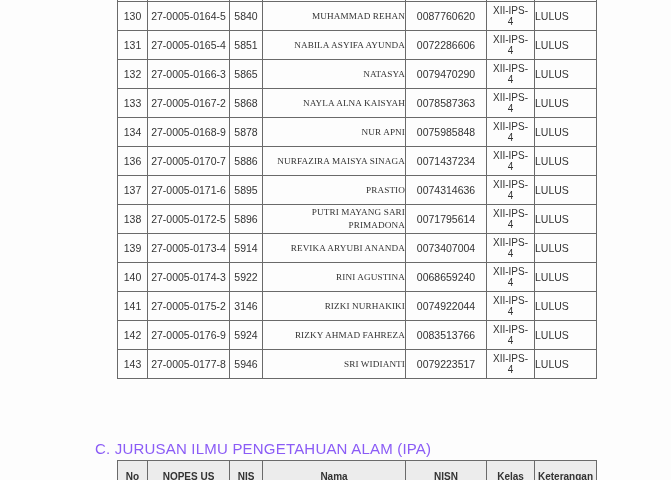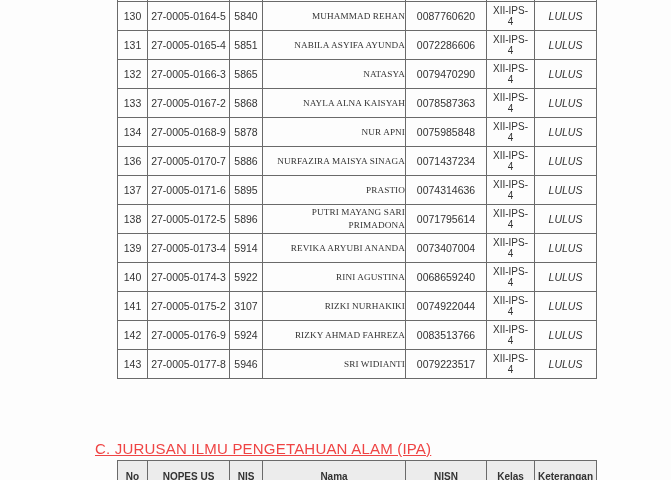--- a/index.html
+++ b/index.html
@@ -18,26 +18,26 @@
     font-size:10.5px; color:#333;
   }
   #tbl-main { left:117px; top:-28px; width:479px; }
   #tbl-main tr { height:29px; }
   .c-no { width:30px; text-align:center; }
   .c-nopes { width:82px; text-align:center; }
   .c-nis { width:33px; text-align:center; }
   .c-nama { width:143px; text-align:right; padding-left:5px !important; font-family:Liberation Serif, serif; font-size:9.2px !important; letter-spacing:0.1px; line-height:13px; }
   .c-nisn { width:81px; text-align:center; }
   .c-kelas { width:48px; text-align:center; line-height:11px; font-size:10px !important; }
-  .c-ket { width:62px; text-align:center;font-style:italic; }
+  .c-ket { width:62px; text-align:left; }
   .kelas-line { display:block; }
   .section-title {
     position:absolute; left:95px; top:440px;
-    font-family:"Liberation Sans", sans-serif; font-size:15px; color:#ef4444;
-    letter-spacing:0.2px; white-space:nowrap;text-decoration:underline;
+    font-family:"Liberation Sans", sans-serif; font-size:15px; color:#8b5cf6;
+    letter-spacing:0.2px; white-space:nowrap;
   }
   #tbl-head { left:117px; top:460px; width:479px; }
   #tbl-head tr { height:30px; }
   #tbl-head th { background:#ececec; font-weight:bold; font-size:10px; vertical-align:top; padding-top:10px; }
 </style>
 </head>
 <body>
 
 <div class="page">
 
@@ -190,21 +190,21 @@
     <td class="c-kelas">
       <span class="kelas-line">XII-IPS-</span>
       <span class="kelas-line">4</span>
     </td>
     <td class="c-ket">LULUS</td>
   </tr>
 
   <tr>
     <td class="c-no">141</td>
     <td class="c-nopes">27-0005-0175-2</td>
-    <td class="c-nis">3107</td>
+    <td class="c-nis">3146</td>
     <td class="c-nama">RIZKI NURHAKIKI</td>
     <td class="c-nisn">0074922044</td>
     <td class="c-kelas">
       <span class="kelas-line">XII-IPS-</span>
       <span class="kelas-line">4</span>
     </td>
     <td class="c-ket">LULUS</td>
   </tr>
 
   <tr>

